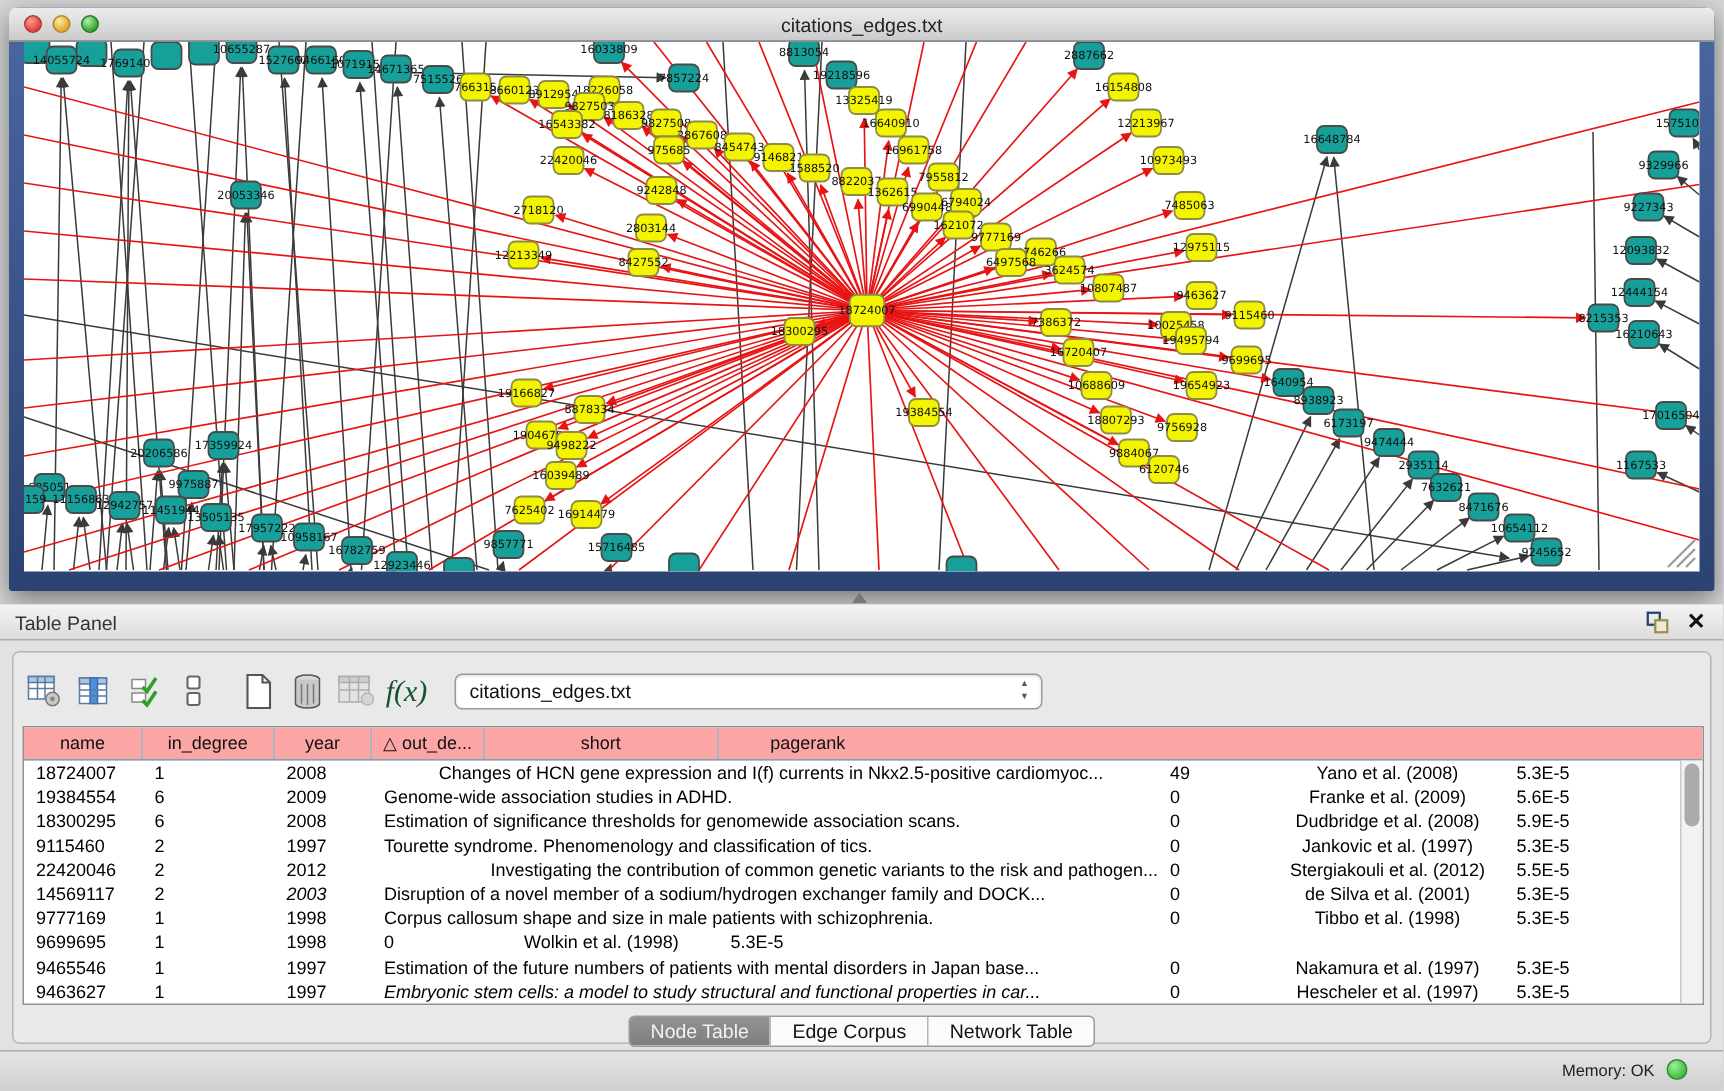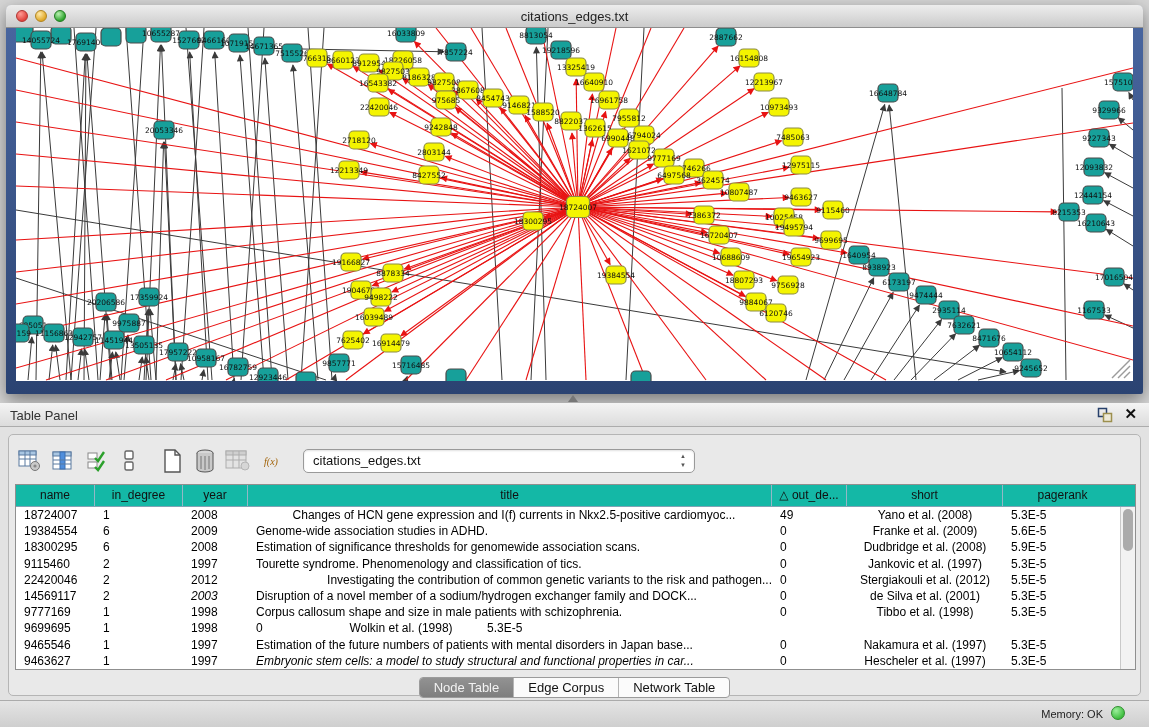--- a/index.html
+++ b/index.html
@@ -39,31 +39,31 @@
     background:linear-gradient(180deg,#F4F4F4,#DCDCDC); border-bottom:1px solid #ACACAC; }
   #tp-title { position:absolute; left:10px; top:5px; font-size:13px; color:#333; }
   #tp-float { position:absolute; right:36px; top:4px; width:16px; height:16px; cursor:default; }
   #tp-close { position:absolute; right:12px; top:2px; font-size:15px; font-weight:bold; color:#111; cursor:default; }
   #tp-body { position:absolute; left:8px; top:31px; width:1133px; height:262px;
     background:#E9E9E9; border:1px solid #B5B5B5; border-radius:5px; }
 
   
   #tp-toolbar { position:absolute; left:6px; top:8px; height:36px; display:flex; align-items:center; }
   .tbtn { width:30px; height:30px; display:flex; align-items:center; justify-content:center; margin-right:3px; }
-  .fx { font-family:"Liberation Serif", serif; font-style:italic; font-size:10px; color:#a16207; }
+  .fx { font-family:"Liberation Serif", serif; font-style:italic; font-size:20px; color:#14532d; }
   #net-select { margin-left:14px; width:392px; height:24px; background:#FFFFFF;
     border:1px solid #9A9A9A; border-radius:5px; position:relative;
     font-size:13px; color:#111; line-height:22px; padding-left:9px;
     box-shadow:inset 0 1px 2px rgba(0,0,0,.12); }
   #net-select .spin { position:absolute; right:8px; top:2px; font-size:6px; color:#555; line-height:9px; text-align:center; }
 
   
   #tbl { position:absolute; left:6px; top:49px; width:1121px; height:186px;
     background:#FFFFFF; border:1px solid #8F8F8F; overflow:hidden; }
-  #thead { display:flex; height:22px; background:#14b8a6; border-bottom:1px solid #7FA3B4; }
+  #thead { display:flex; height:22px; background:#fca5a5; border-bottom:1px solid #7FA3B4; }
   .th { font-size:12px; color:#111; text-align:center; line-height:21px;
     border-right:1px solid #93B7C6; overflow:hidden; white-space:nowrap; flex:none; }
   .th:last-child { border-right:none; }
   #tbody { position:absolute; left:0; top:22px; right:15px; bottom:0; }
   .tr { display:flex; height:16.2px; }
   .td { font-size:12px; color:#000; line-height:16px; white-space:nowrap; overflow:hidden; flex:none; }
   .td.left { padding-left:8px; } .td.center { text-align:center; }
   #vscroll { position:absolute; right:0; top:22px; width:15px; bottom:0;
     background:#F2F2F2; border-left:1px solid #C9C9C9; }
   #vthumb { position:absolute; left:2px; top:2px; width:10px; height:42px;
@@ -605,21 +605,20 @@
           <span>citations_edges.txt</span>
           <span class="spin">▲<br>▼</span>
         </div>
       </div>
 
       <div id="tbl">
         <div id="thead">
             <div class="th" style="width: 79px;">name</div>
             <div class="th" style="width: 88px;">in_degree</div>
             <div class="th" style="width: 65px;">year</div>
-            <div class="th" style="width: 524px;">title</div>
             <div class="th" style="width: 75px;">△ out_de...</div>
             <div class="th" style="width: 156px;">short</div>
             <div class="th" style="width: 119px;">pagerank</div>
           </div>
         <div id="tbody">
             <div class="tr">
               <div class="td left" style="width: 79px;">18724007</div>
               <div class="td left" style="width: 88px;">1</div>
               <div class="td left" style="width: 65px;">2008</div>
               <div class="td left" style="width: 524px; text-align: center;">Changes of HCN gene expression and I(f) currents in Nkx2.5-positive cardiomyoc...</div>

